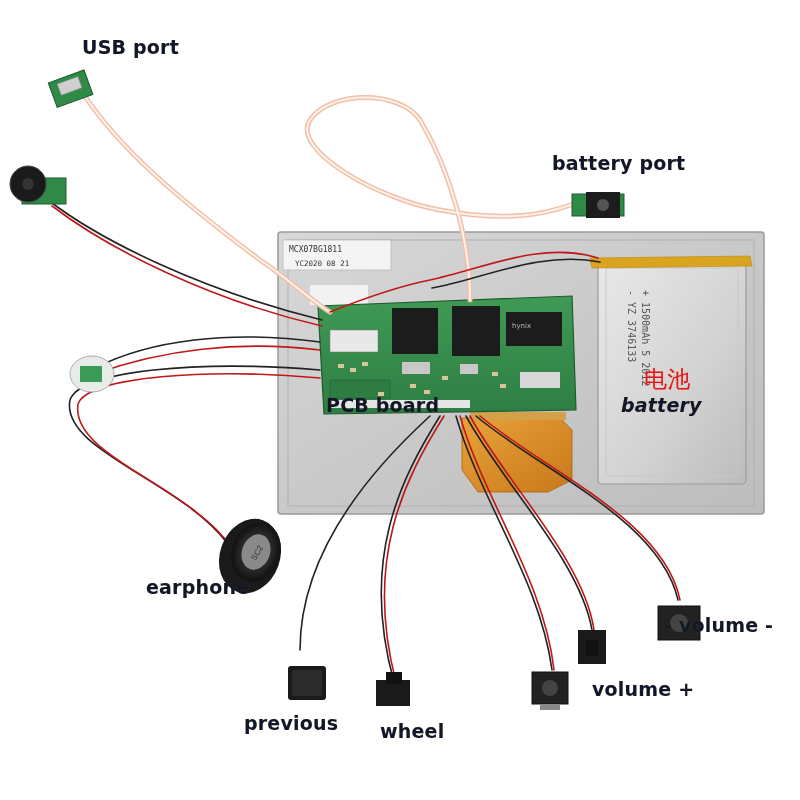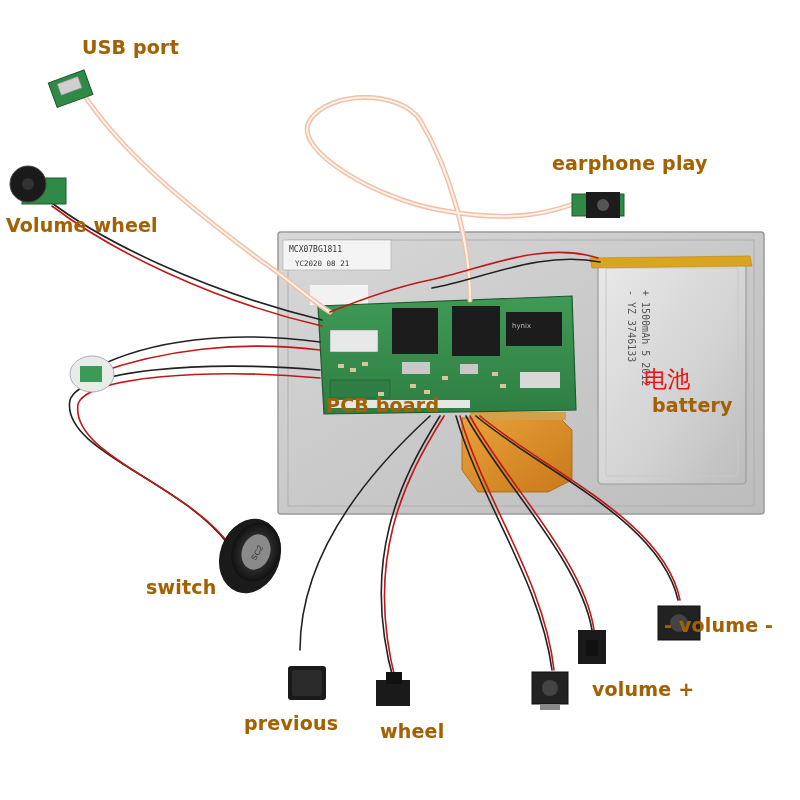--- a/index.html
+++ b/index.html
@@ -1,19 +1,19 @@
 <!DOCTYPE html>
 <html><head>
 <meta charset="utf-8">
 <style>
   html,body{margin:0;padding:0;background:#fff;}
   body{width:800px;height:800px;position:relative;overflow:hidden;font-family:"Liberation Sans",sans-serif;}
   .stage{position:absolute;left:0;top:0;width:800px;height:800px;background:#ffffff;}
   svg.photo{position:absolute;left:0;top:0;}
-  .lbl{position:absolute;color:#a16207;font-weight:bold;font-size:19px;font-family:"DejaVu Sans",sans-serif;white-space:nowrap;letter-spacing:0.2px;text-shadow:0 0 1px rgba(224,120,24,0.3);}
+  .lbl{position:absolute;color:#0f172a;font-weight:bold;font-size:19px;font-family:"DejaVu Sans",sans-serif;white-space:nowrap;letter-spacing:0.2px;text-shadow:0 0 1px rgba(224,120,24,0.3);}
   .lbl.cn{color:#e8141a;font-weight:normal;font-size:23px;}
 </style>
 </head>
 <body>
 
 <div class="stage">
   <svg class="photo" width="800" height="800" viewBox="0 0 800 800">
     <defs>
       <linearGradient id="lcdG" x1="0" y1="0" x2="1" y2="1">
         <stop offset="0" stop-color="#d8d8d8"></stop>
@@ -162,23 +162,22 @@
       <rect x="578" y="630" width="28" height="34" fill="#1a1a1a"></rect>
       <rect x="586" y="640" width="12" height="16" fill="#111"></rect>
     </g>
     <g>
       <rect x="658" y="606" width="42" height="34" fill="#222" stroke="#111"></rect>
       <circle cx="679" cy="623" r="9" fill="#444"></circle>
     </g>
   </svg>
 
   <div class="lbl" style="left:82px;top:36px;">USB port</div>
-  <div class="lbl" style="left:552px;top:152px;">earphone play</div>
-  <div class="lbl" style="left:6px;top:214px;">Volume wheel</div>
+  <div class="lbl" style="left:552px;top:152px;">battery port</div>
   <div class="lbl" style="left:326px;top:394px;">PCB board</div>
   <div class="lbl cn" style="left:644px;top:364px;">电池</div>
-  <div class="lbl" style="left:652px;top:394px;">battery</div>
-  <div class="lbl" style="left:146px;top:576px;">switch</div>
+  <div class="lbl" style="left:621px;top:394px;font-style:italic;">battery</div>
+  <div class="lbl" style="left:146px;top:576px;">earphone</div>
   <div class="lbl" style="left:244px;top:712px;">previous</div>
   <div class="lbl" style="left:380px;top:720px;">wheel</div>
   <div class="lbl" style="left:592px;top:678px;">volume +</div>
   <div class="lbl" style="left:664px;top:614px;">- volume -</div>
 </div>
 
 </body></html>

